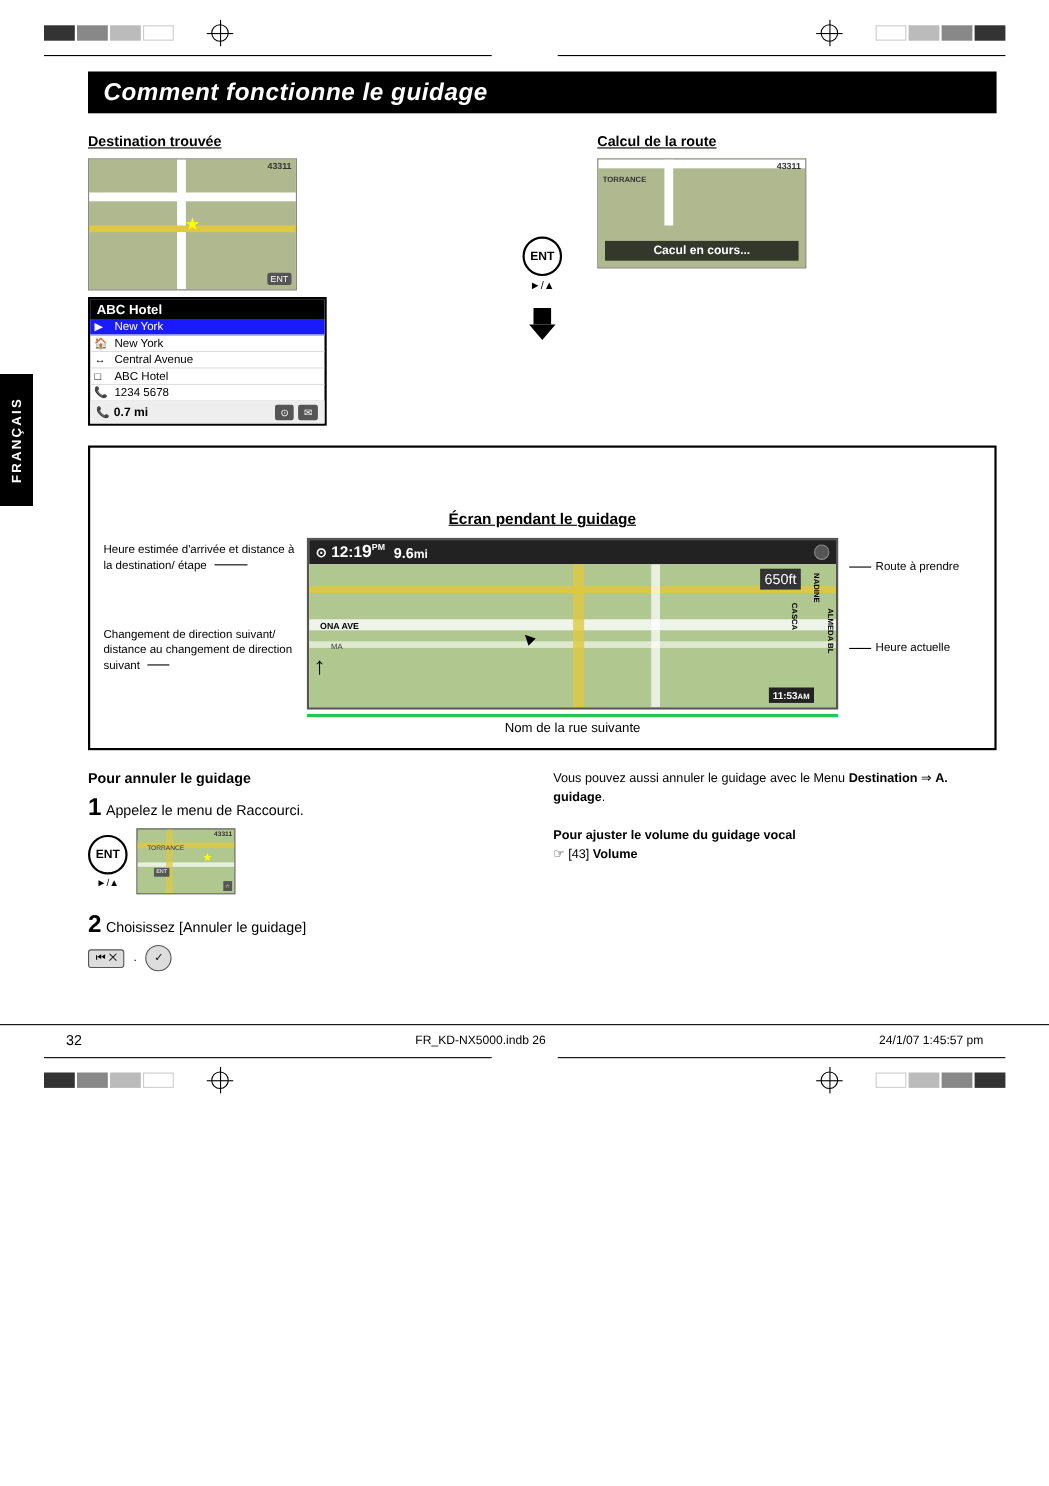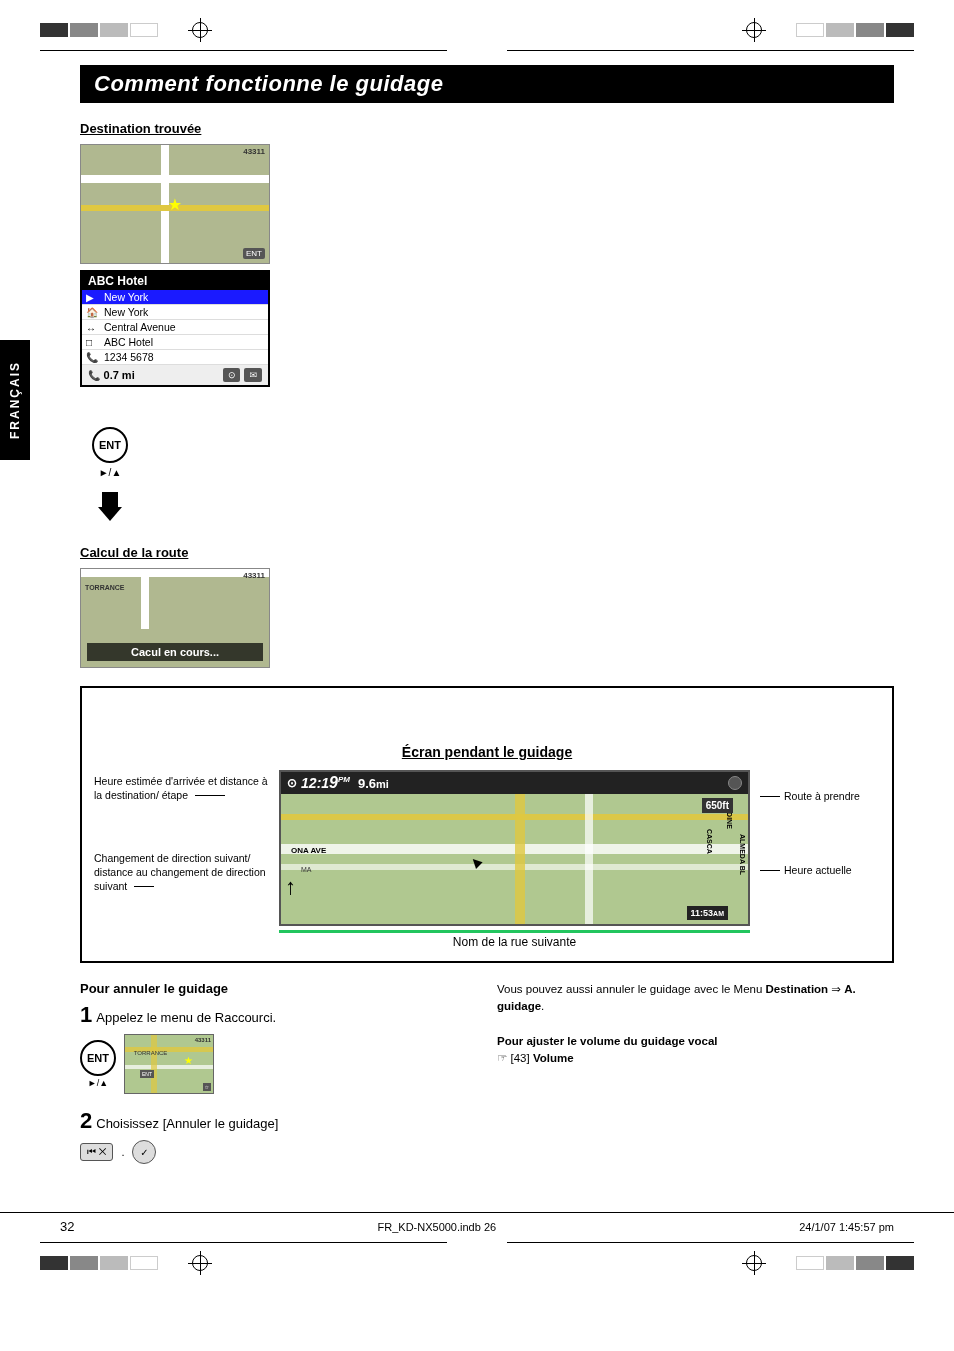--- a/index.html
+++ b/index.html
@@ -64,41 +64,40 @@
     }
     .rule-line {
       height: 1px;
       background: #000;
       flex: 1;
     }
     .rule-gap { width: 60px; }
 
     
     .page-content {
-      padding: 10px 60px 20px 80px;
+      padding: 10px 48px 20px 80px;
     }
 
     
     .title-banner {
       background: #000;
       color: #fff;
       font-style: italic;
       font-weight: bold;
       font-size: 22px;
       padding: 6px 14px;
       margin-bottom: 18px;
       letter-spacing: 0.5px;
     }
 
     
     .top-section {
       display: flex;
       gap: 20px;
       margin-bottom: 18px;
-      flex-direction: column;
     }
     .col-left { flex: 1; }
     .col-right { flex: 1; }
 
     .section-heading {
       font-weight: bold;
       font-size: 13px;
       margin-bottom: 8px;
       text-decoration: underline;
     }
@@ -116,21 +115,21 @@
     }
     .map-screen-route {
       width: 190px;
       height: 100px;
     }
 
     
     .dest-info-box {
       border: 2px solid #000;
       background: #fff;
-      width: 190px;
+      width: 217px;
       margin-top: 6px;
       font-size: 11px;
     }
     .dest-info-title {
       background: #000;
       color: #fff;
       font-weight: bold;
       font-size: 12px;
       padding: 2px 6px;
     }
@@ -523,21 +522,21 @@
           <span>Changement de direction suivant/ distance au changement de direction suivant</span>
           <span style="display:inline-block;width:20px;border-top:1px solid #000;vertical-align:middle;margin-left:4px;"></span>
         </div>
       </div>
 
       <div style="flex:1;margin:0 10px;">
         <div style="border:2px solid #555;overflow:hidden;">
 
           <div class="nav-top-bar">
             <div style="font-size:12px;">⊙</div>
-            <div style="font-size:14px;font-weight:bold;font-style:italic;">
+            <div style="font-size:14px;font-weight:bold;">
               <span>12:1</span><span style="font-size:16px;font-weight:bold;">9</span><span style="font-size:8px;vertical-align:super;">PM</span>
             </div>
             <div style="font-size:11px;margin-left:4px;">
               <span style="font-size:13px;font-weight:bold;">9.6</span><span>mi</span>
             </div>
             <div style="margin-left:auto;display:flex;gap:4px;">
               <div style="width:14px;height:14px;border-radius:50%;border:1px solid #888;background:#555;"></div>
             </div>
           </div>
 
@@ -548,21 +547,21 @@
             <div style="position:absolute;top:20px;left:0;right:0;height:6px;background:#e0c840;opacity:0.9;"></div>
             <div style="position:absolute;top:0;left:50%;width:10px;height:100%;background:#e0c840;opacity:0.8;"></div>
             <div style="position:absolute;top:0;left:65%;width:8px;height:100%;background:#fff;opacity:0.7;"></div>
 
             <div style="position:absolute;top:52px;left:10px;font-size:8px;font-weight:bold;color:#000;">ONA AVE</div>
             <div style="position:absolute;top:8px;right:15px;font-size:7px;font-weight:bold;color:#000;writing-mode:vertical-rl;">NADINE</div>
             <div style="position:absolute;top:35px;right:35px;font-size:7px;font-weight:bold;color:#000;writing-mode:vertical-rl;">CASCA</div>
             <div style="position:absolute;top:40px;right:2px;font-size:7px;font-weight:bold;color:#000;writing-mode:vertical-rl;">ALMEDA BL</div>
             <div style="position:absolute;top:72px;left:20px;font-size:7px;color:#333;">MA</div>
 
-            <div style="position:absolute;top:4px;right:15px;background:#333;color:#fff;font-size:10px;font-weight:bold;padding:2px 4px;">650ft</div>
+            <div style="position:absolute;top:4px;right:32px;background:#333;color:#fff;font-size:13px;font-weight:normal;padding:2px 4px;">650ft</div>
 
             <div style="position:absolute;left:40%;top:45%;font-size:16px;font-weight:bold;transform:rotate(-45deg);">▲</div>
 
             <div style="position:absolute;left:4px;top:80px;font-size:22px;font-weight:bold;color:#000;">↑</div>
 
             <div style="position:absolute;bottom:4px;right:20px;background:#222;color:#fff;font-size:9px;font-weight:bold;padding:2px 4px;">11:53<span style="font-size:7px;">AM</span></div>
           </div>
 
         </div>
 

